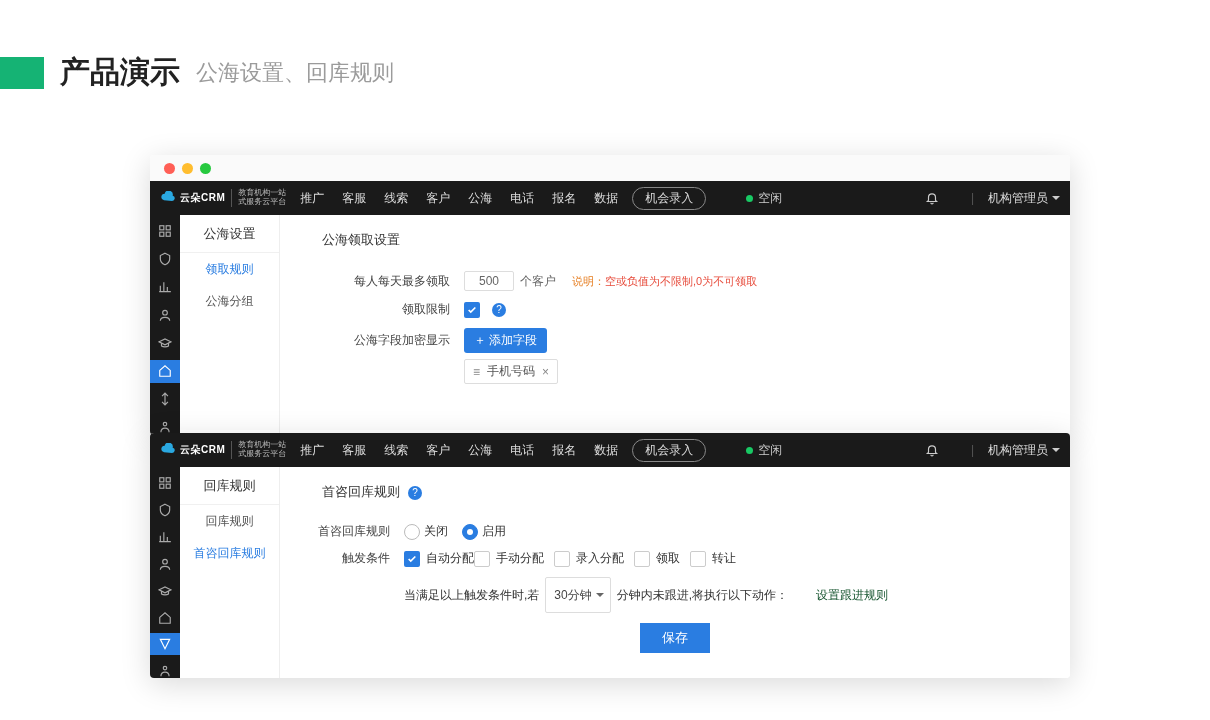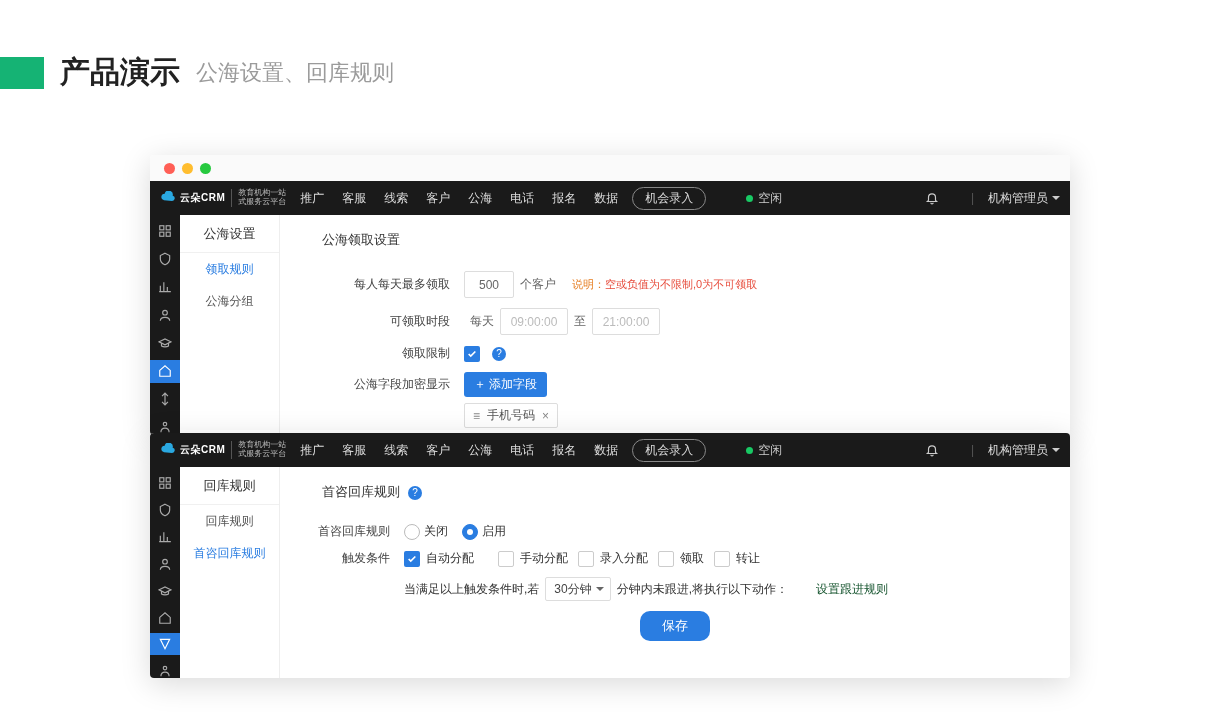--- a/index.html
+++ b/index.html
@@ -91,21 +91,21 @@
     display:inline-flex; width:14px;height:14px;border-radius:50%;background:#2a7de1;color:#fff;
     align-items:center;justify-content:center;font-size:10px;margin-left:8px;
   }
   .form-row{
     display:flex; align-items:center; margin:10px 0; font-size:12px;
   }
   .form-row .lbl{
     width:170px; text-align:right; color:#444; padding-right:14px;
   }
   .inp{
-    border:1px solid #ddd; height:27px; padding:0 6px; font-size:12px; color:#666;
+    border:1px solid #ddd; height:20px; padding:0 6px; font-size:12px; color:#666;
     background:#fff; border-radius:2px;
   }
   .inp.sm{width:50px; text-align:center;}
   .inp.time{width:68px; text-align:center; color:#bbb;}
   .hint{ color:#e74c3c; font-size:11px; margin-left:10px;}
   .hint .pfx{color:#e67e22;}
   .mx6{margin:0 6px; color:#666;}
   
   .chk{
     width:16px;height:16px;border-radius:2px;display:inline-flex;align-items:center;justify-content:center;
@@ -129,30 +129,30 @@
   
   .radio{
     width:16px;height:16px;border:1px solid #bbb;border-radius:50%;display:inline-flex;
     align-items:center;justify-content:center;margin-right:4px;
   }
   .radio.on{border-color:#2a7de1;background:#2a7de1;}
   .radio.on::after{content:"";width:6px;height:6px;border-radius:50%;background:#fff;}
   .radio-lbl{margin-right:14px;}
   
   .sel{
-    border:1px solid #ddd;height:24px;padding:0 18px 0 8px;font-size:12px;color:#444;
+    border:1px solid #ddd;height:36px;padding:0 18px 0 8px;font-size:12px;color:#444;
     background:#fff;border-radius:2px;position:relative;display:inline-flex;align-items:center;
   }
   .sel::after{
     content:"";position:absolute;right:6px;top:50%;margin-top:-2px;
     border-left:4px solid transparent;border-right:4px solid transparent;border-top:4px solid #666;
   }
   .link{color:#14532d;cursor:pointer;margin-left:28px;}
   .save-btn{
-    background:#2a7de1;color:#fff;border:none;border-radius:10px;padding:6px 22px;font-size:13px;
+    background:#2a7de1;color:#fff;border:none;border-radius:0;padding:6px 22px;font-size:13px;
     cursor:pointer;
   }
   .center-row{justify-content:center;}
 </style>
 </head>
 <body>
 
 <div class="page">
 
   <div class="slide-title">
@@ -262,27 +262,20 @@
       <div class="content">
         <div class="sec-title">公海领取设置</div>
 
         <div class="form-row">
           <span class="lbl">每人每天最多领取</span>
           <input class="inp sm" value="500" style="">
           <span class="mx6">个客户</span>
           <span class="hint"><span class="pfx">说明：</span><span>空或负值为不限制,0为不可领取</span></span>
         </div>
 
-        <div class="form-row">
-          <span class="lbl">可领取时段</span>
-          <span class="mx6">每天</span>
-          <input class="inp time" value="09:00:00" style="">
-          <span class="mx6">至</span>
-          <input class="inp time" value="21:00:00" style="">
-        </div>
 
         <div class="form-row">
           <span class="lbl">领取限制</span>
           <span class="chk on">
               <svg viewBox="0 0 24 24" fill="none" stroke="#fff" stroke-width="4">
                 <path d="M4 12l5 5L20 6"></path>
               </svg>
             </span>
           <span class="q" style="display:inline-flex;width:14px;height:14px;border-radius:50%;background:#2a7de1;color:#fff;align-items:center;justify-content:center;font-size:10px;margin-left:6px;">?</span>
         </div>
@@ -410,21 +403,21 @@
           <span class="radio-lbl">启用</span>
         </div>
 
         <div class="form-row">
           <span class="lbl" style="width:110px;">触发条件</span>
           <span class="chk on">
               <svg viewBox="0 0 24 24" fill="none" stroke="#fff" stroke-width="4">
                 <path d="M4 12l5 5L20 6"></path>
               </svg>
             </span>
-          <span style="margin-right:24px;">自动分配</span>
+          <span style="margin-right:0;">自动分配</span>
           <span class="chk off"></span>
           <span style="margin-right:10px;">手动分配</span>
           <span class="chk off"></span>
           <span style="margin-right:10px;">录入分配</span>
           <span class="chk off"></span>
           <span style="margin-right:10px;">领取</span>
           <span class="chk off"></span>
           <span>转让</span>
         </div>
 

